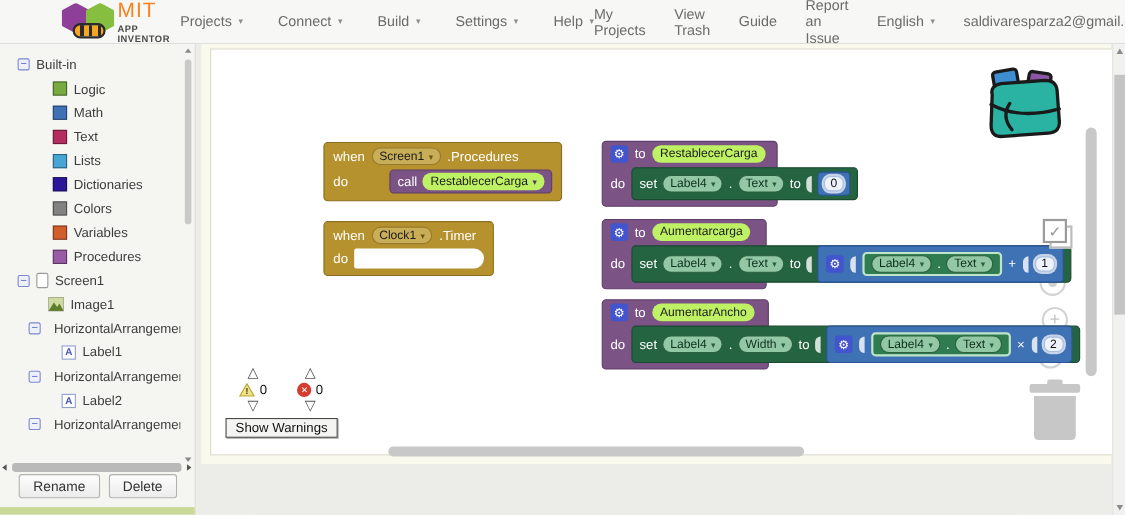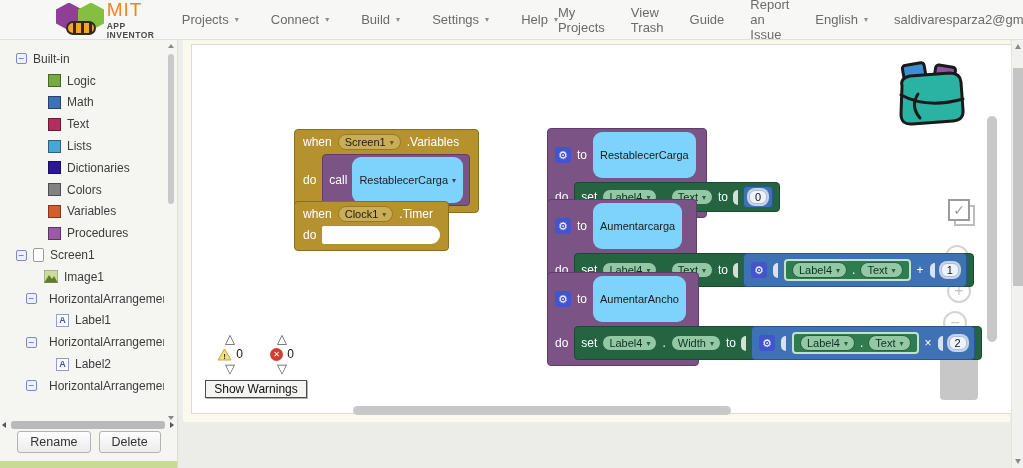--- a/index.html
+++ b/index.html
@@ -16,21 +16,21 @@
   .hex { position:absolute; width:26px; height:28px;
     clip-path:polygon(50% 0,100% 25%,100% 75%,50% 100%,0 75%,0 25%); }
   .hex.purple { left:0; top:0; background:#8e3f97; }
   .hex.green  { left:22px; top:0; background:#86bf3f; }
   .bee { position:absolute; left:10px; top:18px; width:30px; height:14px; border-radius:7px;
     border:2px solid #2b2b2b;
     background:repeating-linear-gradient(90deg,#f6a623 0 5px,#2b2b2b 5px 8px); }
   .logo-text { display:flex; flex-direction:column; line-height:1; }
   .logo-mit { color:#f5821f; font-weight:normal; font-size:19px; letter-spacing:1px; }
   .logo-sub { color:#4a4a4a; font-size:8.5px; font-weight:bold; letter-spacing:.5px; margin-top:3px; }
-  .menus-left { display:flex; gap:32px; margin-left:18px; color:#6b6b6b; }
+  .menus-left { display:flex; gap:32px; color:#6b6b6b; }
   .menu-item { display:flex; align-items:center; gap:6px; cursor:pointer; }
   .caret { font-size:8px; color:#8d8d8d; }
   .menus-right { margin-left:auto; margin-right:28px; display:flex; gap:26px; align-items:center; color:#6b6b6b; }
 
   
   .sidebar { position:absolute; left:0; top:40px; width:178px; height:428px;
     background:#f5f5f1; border-right:1px solid #dcdcd4; }
   .tree { position:absolute; left:0; top:8px; width:164px; }
   .trow { height:21.8px; display:flex; align-items:center; gap:6px; font-size:12px; color:#3c3c3c; cursor:pointer; white-space:nowrap; overflow:hidden;}
   .p16{padding-left:16px}.p26{padding-left:26px}.p44{padding-left:44px}.p48{padding-left:48px}.p56{padding-left:56px}
@@ -59,23 +59,23 @@
   .workspace { position:absolute; left:8px; top:4px; width:984px; height:370px; background:#fff; border:1px solid #dddbc9; }
 
   .blk { position:absolute; font-size:12px; color:#fff; z-index:2; }
   .evt { background:#b6922e; border:1px solid #8a6d1e; border-radius:4px; padding:4px 8px 6px 8px; }
   .brow { display:flex; align-items:center; gap:6px; position:relative; z-index:1; }
   .brow + .brow { margin-top:4px; }
   .dd { display:inline-flex; align-items:center; gap:4px; border-radius:9px; padding:1px 6px; font-size:11px; cursor:pointer; }
   .caret2 { font-size:8px; }
   .dd-gold { background:#c9ae57; border:1px solid #97792b; color:#1b1b1b; } .dd-gold .caret2{color:#6b5717;}
   .callblk { display:inline-flex; align-items:center; gap:5px; background:#7c5385; border:1px solid #5e3e68;
-    border-radius:4px; padding:2px 6px; color:#fff; }
-  .fld { display:inline-flex; align-items:center; gap:4px; background:#7dd3fc; border-radius:9px;
-    padding:17px 7px; color:#1b1b1b; font-size:11px; }
+    border-radius:4px; padding:2px 6px; color:#fff;margin-left:32px; }
+  .fld { display:inline-flex; align-items:center; gap:4px; background:#bef264; border-radius:9px;
+    padding:2px 7px; color:#1b1b1b; font-size:11px; }
   .fld .caret2 { color:#55395e; }
   .empty-slot { width:118px; height:18px; background:#fff; border-radius:2px 9px 9px 2px; }
   .proc { padding:4px 0 6px 0; }
   .proc-bg { position:absolute; left:0; top:0; bottom:0; background:#7c5385; border:1px solid #5e3e68; border-radius:4px; }
   .proc .brow { padding-left:8px; }
   .gear { flex:0 0 auto; width:16px; height:16px; border-radius:3px; background:#4355cc; color:#fff; font-size:11px;
     display:inline-flex; align-items:center; justify-content:center; }
   .setter { display:inline-flex; align-items:center; gap:5px; background:#256441; border:1px solid #1a4a31;
     border-radius:4px; padding:3px 6px; color:#fff; }
   .dd-green { background:#93c8a5; border:1px solid #2c5e41; color:#0e2f1e; } .dd-green .caret2{color:#2c5e41;}
@@ -302,21 +302,21 @@
       </g>
     </svg>
 
     <div class="blk evt" style="left:102px; top:84px;">
       <div class="brow">
         <span>when</span>
         <span class="dd dd-gold">
           <span>Screen1</span>
           <span class="caret2">▾</span>
         </span>
-        <span>.Variables</span>
+        <span>.Procedures</span>
       </div>
       <div class="brow">
         <span>do</span>
         <span class="callblk">
           <span>call</span>
           <span class="fld">
             <span>RestablecerCarga</span>
             <span class="caret2">▾</span>
           </span>
         </span>

